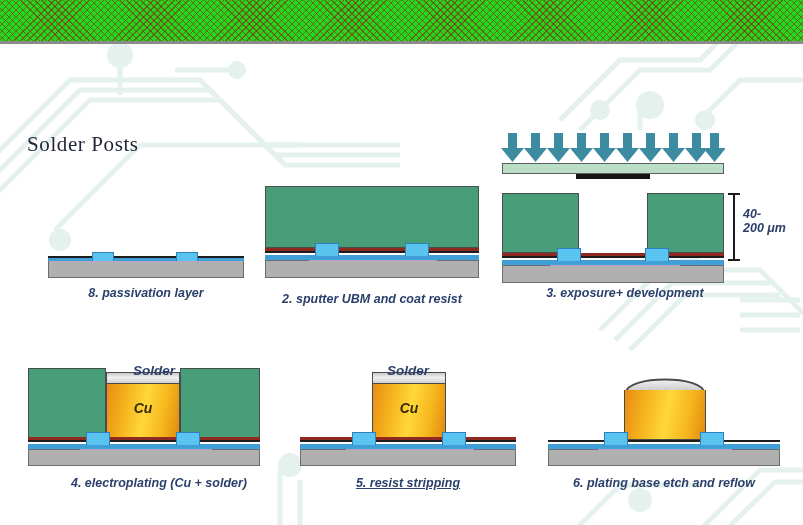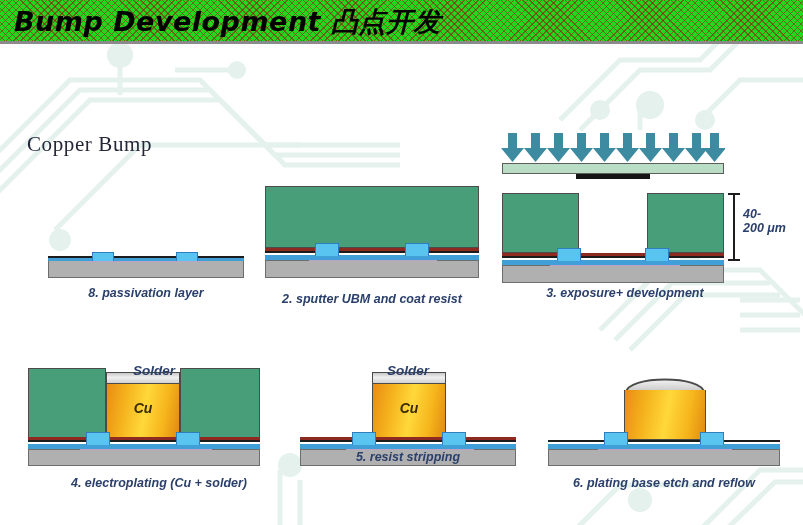--- a/index.html
+++ b/index.html
@@ -177,24 +177,23 @@
   </g>
   <g fill="#e4f1ec">
     <circle cx="290" cy="465" r="12"></circle>
     <circle cx="640" cy="500" r="12"></circle>
   </g>
 </svg>
 
 <div id="titlebar">
   <div class="hatch"></div>
   <div class="tbot"></div>
-  <div id="title-text">Bump Development 凸点开发</div>
-</div>
-
-<div id="section-title">Copper Bump</div>
+</div>
+
+<div id="section-title">Solder Posts</div>
 
 <div class="fig" style="left:48px;top:252px;width:196px;height:26px;">
   <div class="sub" style="left:0;top:8px;width:196px;height:18px;"></div>
   <div class="dielec" style="left:38px;top:5px;width:118px;height:5px;"></div>
   <div class="passiv" style="left:0;top:5px;width:196px;height:4px;"></div>
   <div class="topline" style="left:0;top:4px;width:196px;height:1.5px;"></div>
   <div class="ubm" style="left:44px;top:0px;width:22px;height:9px;border-bottom:none;"></div>
   <div class="ubm" style="left:128px;top:0px;width:22px;height:9px;border-bottom:none;"></div>
 </div>
 <div class="cap" style="left:48px;top:286px;width:196px;">8. passivation layer</div>
@@ -296,21 +295,21 @@
   <div class="cu-label" style="left:72px;top:32px;width:74px;">Cu</div>
   <div class="sub" style="left:0;top:81px;width:216px;height:17px;"></div>
   <div class="dielec" style="left:46px;top:76px;width:128px;height:6px;"></div>
   <div class="passiv" style="left:0;top:76px;width:216px;height:5px;"></div>
   <div class="redline" style="left:0;top:69px;width:216px;height:3px;"></div>
   <div class="topline" style="left:0;top:72px;width:216px;height:2px;"></div>
   <div class="ubm" style="left:52px;top:64px;width:24px;height:13px;border-bottom:none;"></div>
   <div class="ubm" style="left:142px;top:64px;width:24px;height:13px;border-bottom:none;"></div>
 </div>
 <div class="solder-label" style="left:387px;top:363px;z-index:5;">Solder</div>
-<div class="cap" style="left:300px;top:450px;width:216px;">5. resist stripping</div>
+<div class="cap" style="left:300px;top:476px;width:216px;text-decoration:underline;">5. resist stripping</div>
 
 <div class="fig" style="left:548px;top:368px;width:232px;height:92px;">
 
   <svg style="position:absolute;left:76px;top:0px;width:82px;height:26px;" viewBox="0 0 82 26" xmlns="http://www.w3.org/2000/svg">
     <defs>
       <linearGradient id="domeg" x1="0" y1="0" x2="0" y2="1">
         <stop offset="0" stop-color="#f2f2f2"></stop>
         <stop offset="1" stop-color="#c4c4c4"></stop>
       </linearGradient>
     </defs>

